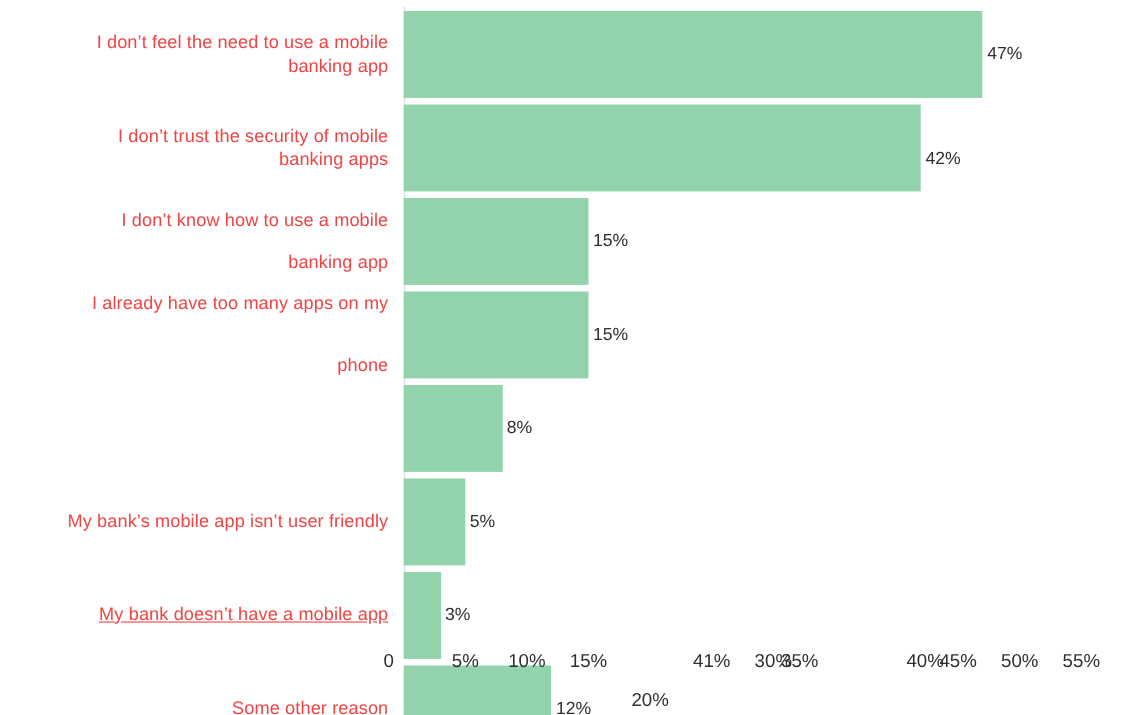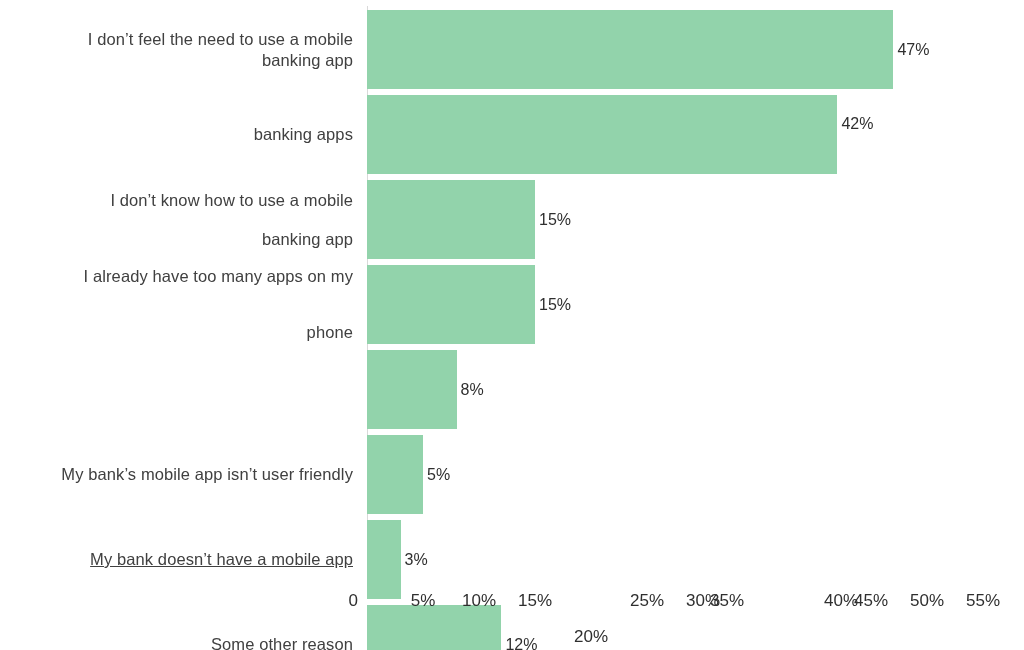--- a/index.html
+++ b/index.html
@@ -19,21 +19,21 @@
     height: 650px;
     background: #ffffff;
   }
 
   
   .cat-label {
     position: absolute;
     left: 0;
     width: 355px;
     text-align: right;
-    color: #404040;
+    color: #ef4444;
     font-size: 16.5px;
     line-height: 21px;
     letter-spacing: 0.1px;
     display: flex;
     flex-direction: column;
     justify-content: center;
     align-items: flex-end;
     box-sizing: border-box;
     padding-right: 2px;
   }
@@ -87,20 +87,21 @@
 <div id="chart-root">
 
   <div class="axis-line"></div>
 
   <div id="labels-col">
       <div class="cat-label" style="top: 10px; height: 79px;">
         <span>I don’t feel the need to use a mobile</span>
         <span>banking app</span>
       </div>
       <div class="cat-label" style="top: 95px; height: 79px;">
+        <span>I don’t trust the security of mobile</span>
         <span>banking apps</span>
       </div>
       <div class="cat-label" style="top: 180px; height: 79px; gap: 18px;">
         <span>I don’t know how to use a mobile</span>
         <span>banking app</span>
       </div>
       <div class="cat-label" style="top: 265px; height: 79px; gap: 35px;">
         <span>I already have too many apps on my</span>
         <span>phone</span>
       </div>
@@ -113,41 +114,41 @@
         <span>My bank doesn’t have a mobile app</span>
       </div>
       <div class="cat-label" style="top: 605px; height: 79px;">
         <span>Some other reason</span>
       </div>
     </div>
   <div id="plot">
       <div class="bar" style="left: 0px; top: 10px; width: 526.4px; height: 79px; background: rgb(146, 211, 171);"></div>
       <div class="bar-value" style="left: 530.4px; top: 41.5px;">47%</div>
       <div class="bar" style="left: 0px; top: 95px; width: 470.4px; height: 79px; background: rgb(146, 211, 171);"></div>
-      <div class="bar-value" style="left: 474.4px; top: 116px;">42%</div>
+      <div class="bar-value" style="left: 474.4px; top: 137px;">42%</div>
       <div class="bar" style="left: 0px; top: 180px; width: 168px; height: 79px; background: rgb(146, 211, 171);"></div>
       <div class="bar-value" style="left: 172px; top: 211.5px;">15%</div>
       <div class="bar" style="left: 0px; top: 265px; width: 168px; height: 79px; background: rgb(146, 211, 171);"></div>
       <div class="bar-value" style="left: 172px; top: 296.5px;">15%</div>
       <div class="bar" style="left: 0px; top: 350px; width: 89.6px; height: 79px; background: rgb(146, 211, 171);"></div>
       <div class="bar-value" style="left: 93.6px; top: 381.5px;">8%</div>
       <div class="bar" style="left: 0px; top: 435px; width: 56px; height: 79px; background: rgb(146, 211, 171);"></div>
       <div class="bar-value" style="left: 60px; top: 466.5px;">5%</div>
       <div class="bar" style="left: 0px; top: 520px; width: 33.6px; height: 79px; background: rgb(146, 211, 171);"></div>
       <div class="bar-value" style="left: 37.6px; top: 551.5px;">3%</div>
       <div class="bar" style="left: 0px; top: 605px; width: 134.4px; height: 79px; background: rgb(146, 211, 171);"></div>
       <div class="bar-value" style="left: 138.4px; top: 636.5px;">12%</div>
     </div>
   <div id="ticks">
       <div class="tick-label" style="left: 278px; width: 80px; text-align: right;">0</div>
       <div class="tick-label" style="left: 383px; width: 80px;">5%</div>
       <div class="tick-label" style="left: 439px; width: 80px;">10%</div>
       <div class="tick-label" style="left: 495px; width: 80px;">15%</div>
       <div class="tick-label" style="left: 551px; width: 80px; margin-top: 36px;">20%</div>
-      <div class="tick-label" style="left: 607px; width: 80px;">25%</div>
+      <div class="tick-label" style="left: 607px; width: 80px;">41%</div>
       <div class="tick-label" style="left: 663px; width: 80px;">30%</div>
       <div class="tick-label" style="left: 687px; width: 80px;">35%</div>
       <div class="tick-label" style="left: 801px; width: 80px;">40%</div>
       <div class="tick-label" style="left: 831px; width: 80px;">45%</div>
       <div class="tick-label" style="left: 887px; width: 80px;">50%</div>
       <div class="tick-label" style="left: 943px; width: 80px;">55%</div>
     </div>
 
 </div>
 

